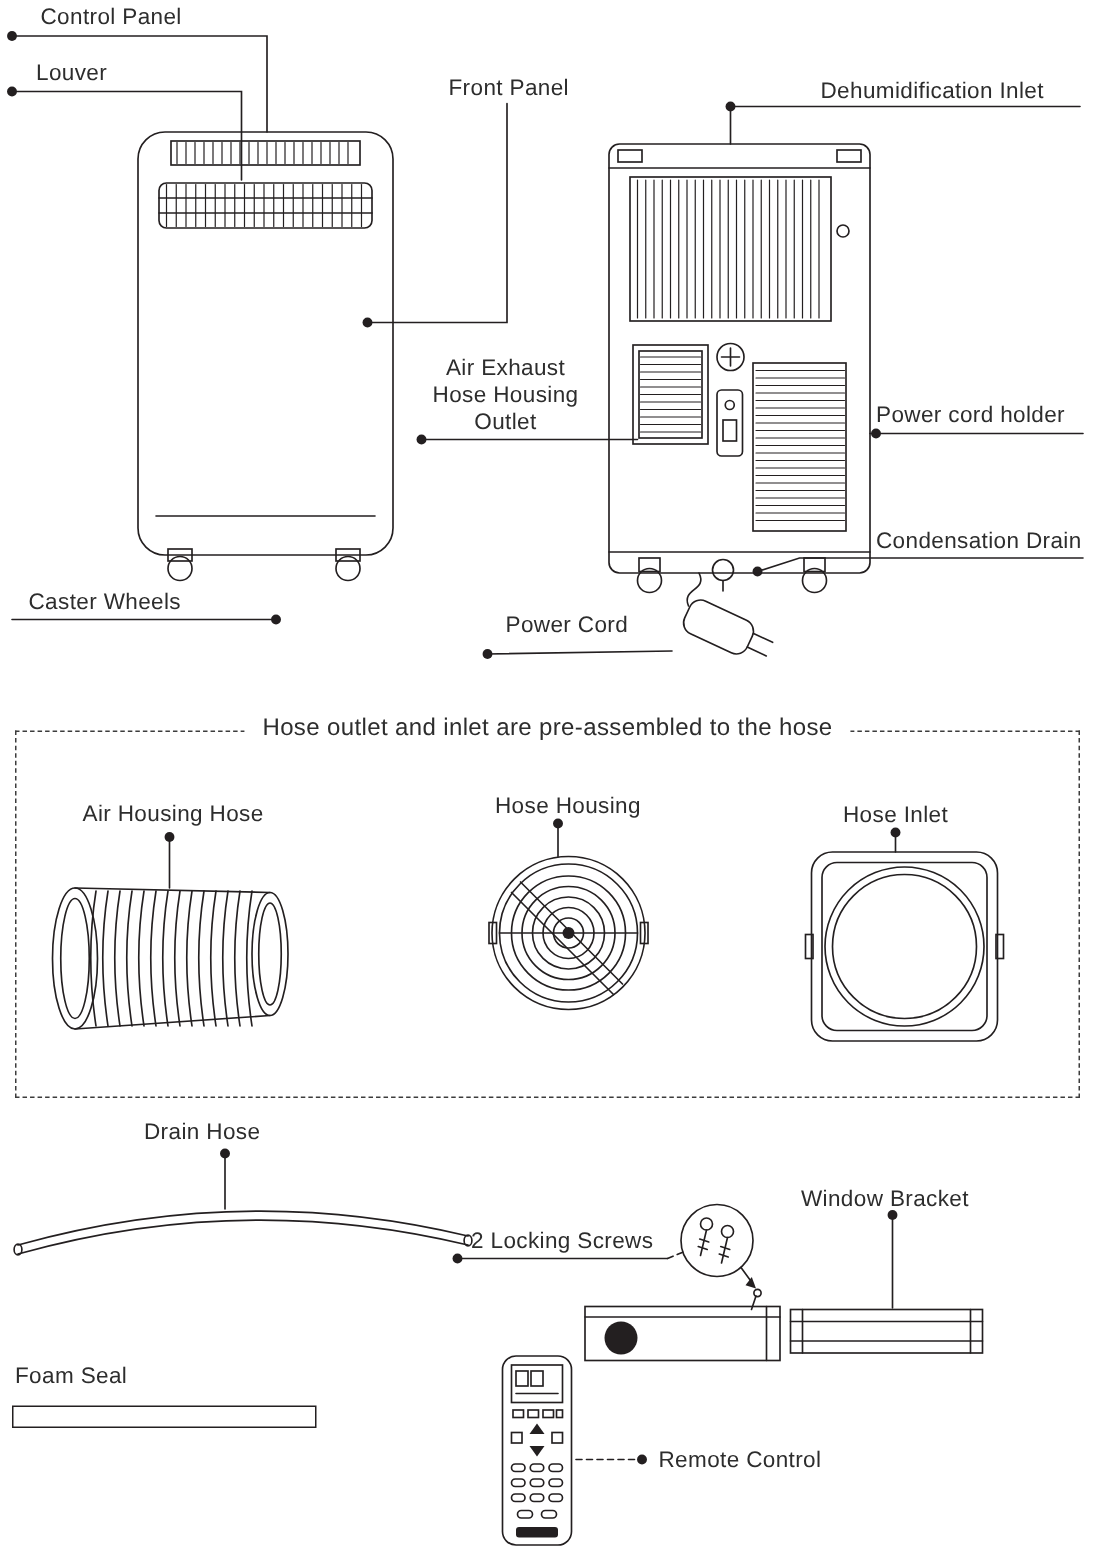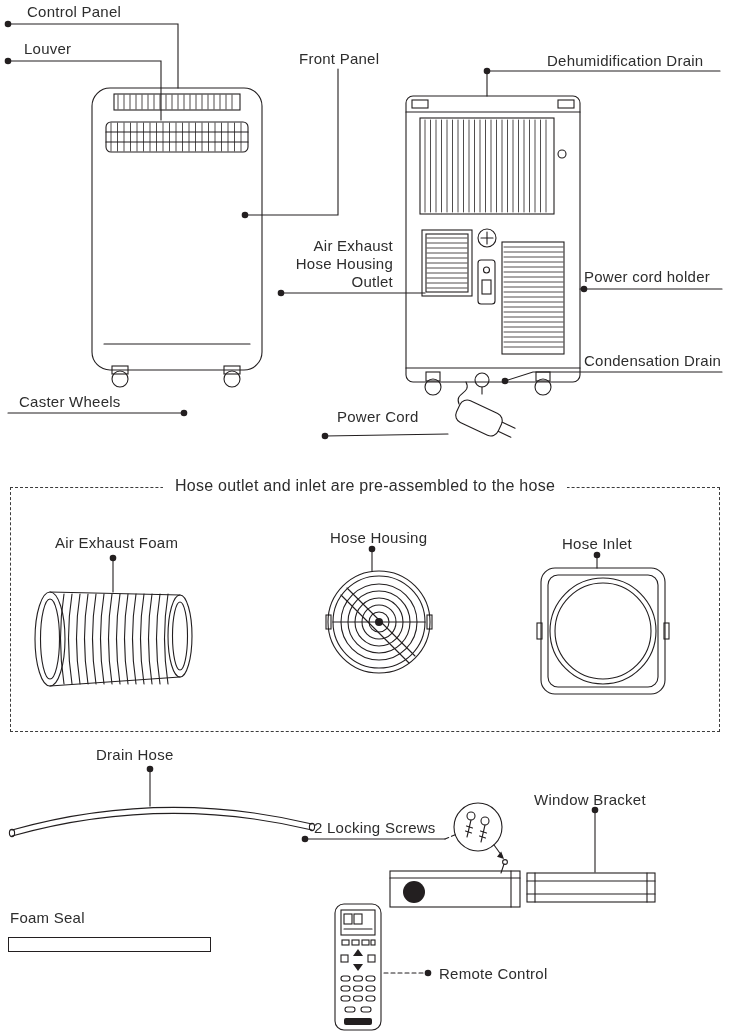--- a/index.html
+++ b/index.html
@@ -2,21 +2,21 @@
 <html style="--line: #231f20; --text: #2d2d2d; --bg: #ffffff;"><head>
 <meta charset="utf-8">
 <style>
   :root{ --line:#231f20; --text:#2d2d2d; --bg:#ffffff; }
   *{margin:0;padding:0;box-sizing:border-box;}
   html,body{background:var(--bg);}
   body{font-family:"Liberation Sans",sans-serif;width:732px;}
   .page{position:relative;width:732px;height:1035px;background:var(--bg);overflow:hidden;}
   .lbl{position:absolute;font-size:15px;letter-spacing:.25px;color:var(--text);
        white-space:pre-line;line-height:18px;}
-  .center{text-align:right;}
+  .center{text-align:center;}
   svg.art{position:absolute;overflow:visible;}
   .art *{fill:none;stroke:var(--line);stroke-width:1.1;stroke-linecap:round;}
   .art .fill{fill:var(--line);stroke:none;}
   .art .thin *{stroke-width:.8;}
   .art .thin{stroke-width:.8;}
   .overlay{left:0;top:0;pointer-events:none;}
   .dash{stroke-dasharray:4 3;}
   .box{position:absolute;border:1.6px dashed #3c3c3c;background:transparent;}
   .box-title{position:absolute;top:-11px;left:50%;transform:translateX(-50%);
              background:var(--bg);padding:0 12px;white-space:nowrap;font-size:16px;}
@@ -61,21 +61,21 @@
     <polyline class="dash" points="445,839 457,834"></polyline>
     <polyline points="595,810 595,872"></polyline>
     <circle class="fill" cx="595" cy="810" r="3.3"></circle>
     <polyline class="dash" points="384,973 423,973"></polyline>
     <circle class="fill" cx="428" cy="973" r="3.3"></circle>
   </svg>
 
   <div class="lbl" style="left:27px;top:3px">Control Panel</div>
   <div class="lbl" style="left:24px;top:40px">Louver</div>
   <div class="lbl" style="left:299px;top:50px">Front Panel</div>
-  <div class="lbl" style="left:547px;top:52px">Dehumidification Drain</div>
+  <div class="lbl" style="left:547px;top:52px">Dehumidification Inlet</div>
   <div class="lbl center" style="left:281px;top:237px;width:112px">Air Exhaust
 Hose Housing
 Outlet</div>
   <div class="lbl" style="left:584px;top:268px">Power cord holder</div>
   <div class="lbl" style="left:584px;top:352px">Condensation Drain</div>
   <div class="lbl" style="left:19px;top:393px">Caster Wheels</div>
   <div class="lbl" style="left:337px;top:408px">Power Cord</div>
 
   <svg class="art" style="left:84px;top:86px" width="186" height="306" viewBox="0 0 186 306">
     <rect x="8" y="2" width="170" height="282" rx="18"></rect>
@@ -246,21 +246,21 @@
         <line x1="100" y1="322" x2="114" y2="322"></line>
         <line x1="100" y1="332" x2="114" y2="332"></line>
       </g>
     </g>
   </svg>
 
   <div class="box" style="left:10px;top:487px;width:710px;height:245px">
     <div class="box-title lbl" style="position:absolute">Hose outlet and inlet are pre-assembled to the hose</div>
   </div>
 
-  <div class="lbl" style="left:55px;top:534px">Air Exhaust Foam</div>
+  <div class="lbl" style="left:55px;top:534px">Air Housing Hose</div>
   <div class="lbl" style="left:330px;top:529px">Hose Housing</div>
   <div class="lbl" style="left:562px;top:535px">Hose Inlet</div>
 
   <svg class="art" style="left:30px;top:578px" width="170" height="126" viewBox="0 0 170 126">
     <ellipse cx="20" cy="61" rx="15" ry="47"></ellipse>
     <ellipse cx="20" cy="61" rx="9.5" ry="40"></ellipse>
     <line x1="20" y1="14" x2="150" y2="17"></line>
     <line x1="20" y1="108" x2="150" y2="99"></line>
     <path id="rib" d="M34,16 q-7,44 0,90"></path>
     <use href="#rib" x="8"></use>

